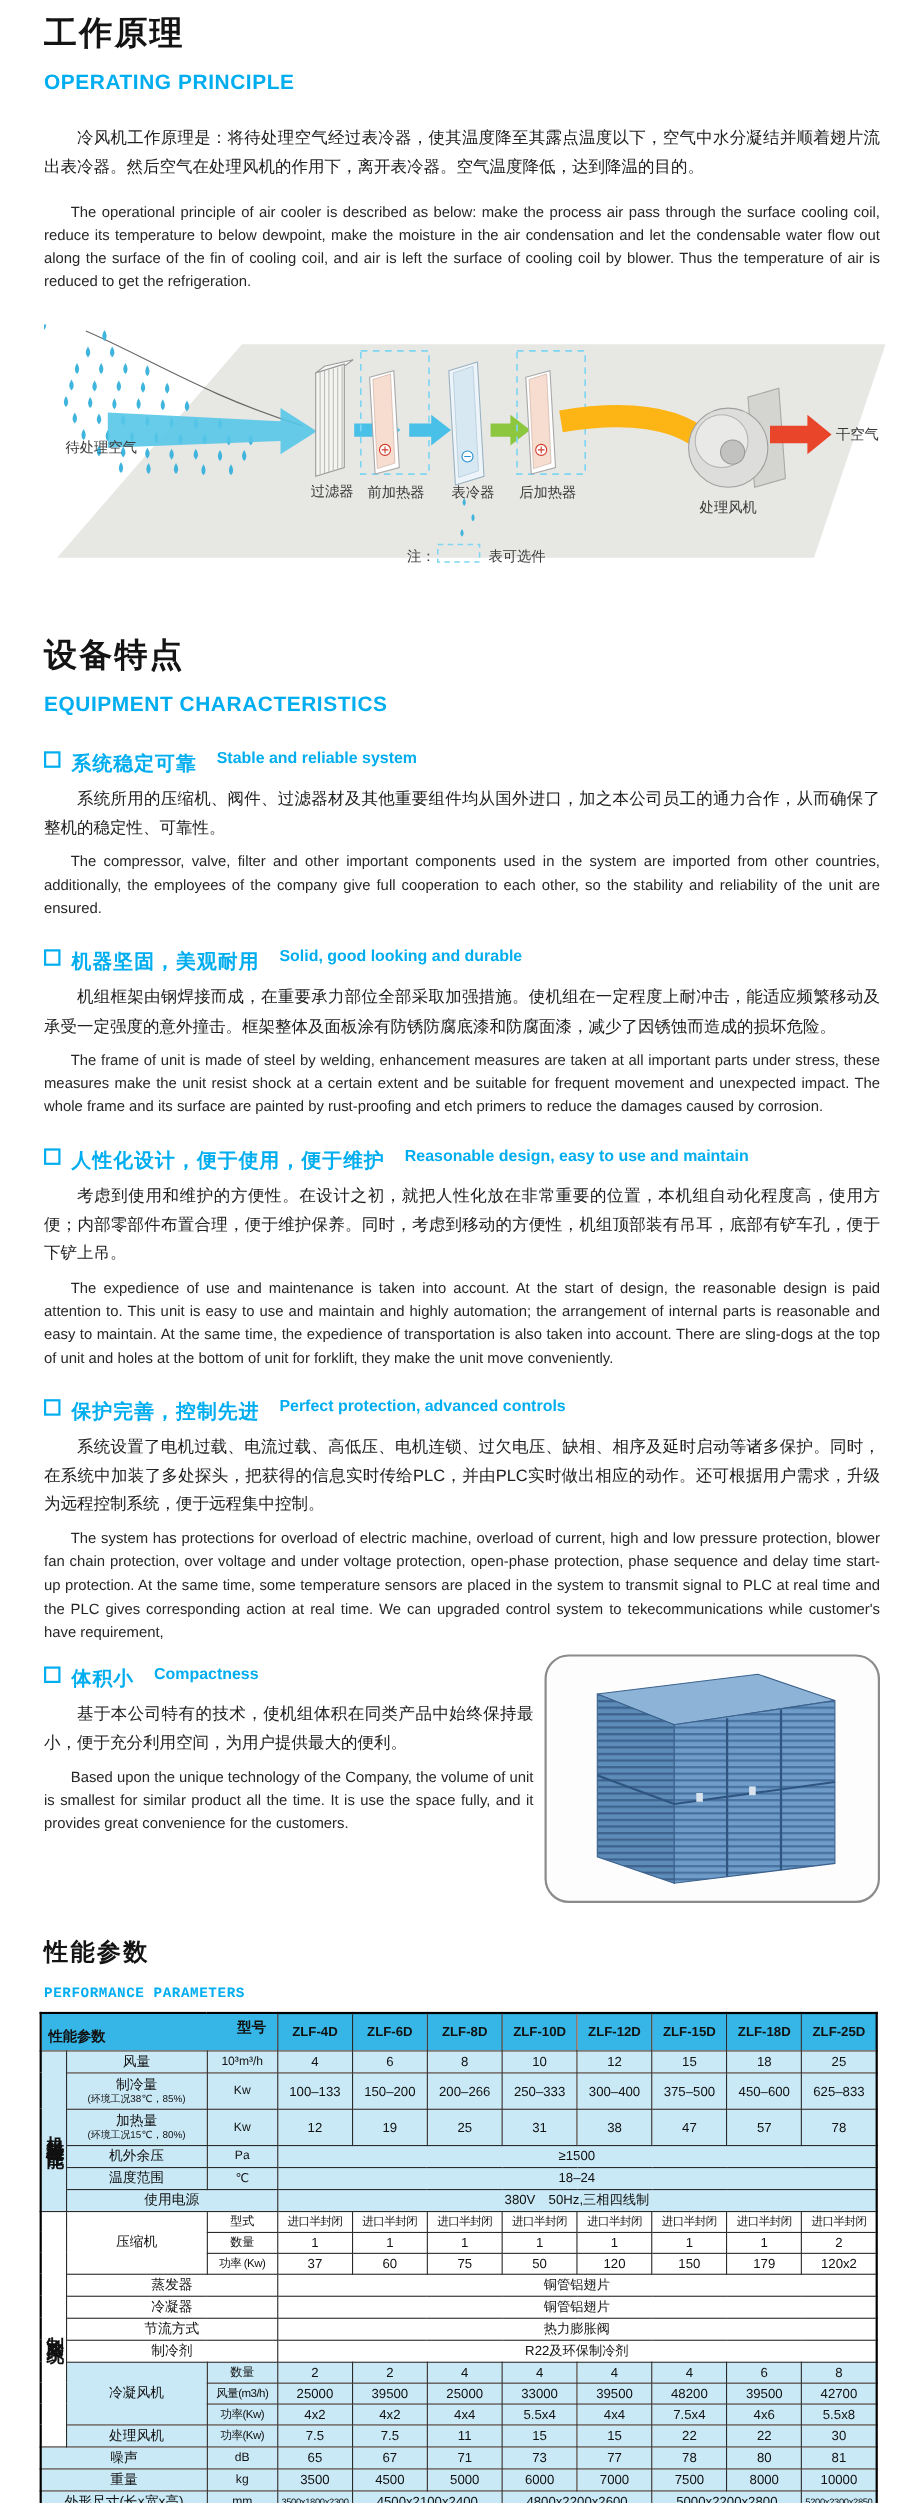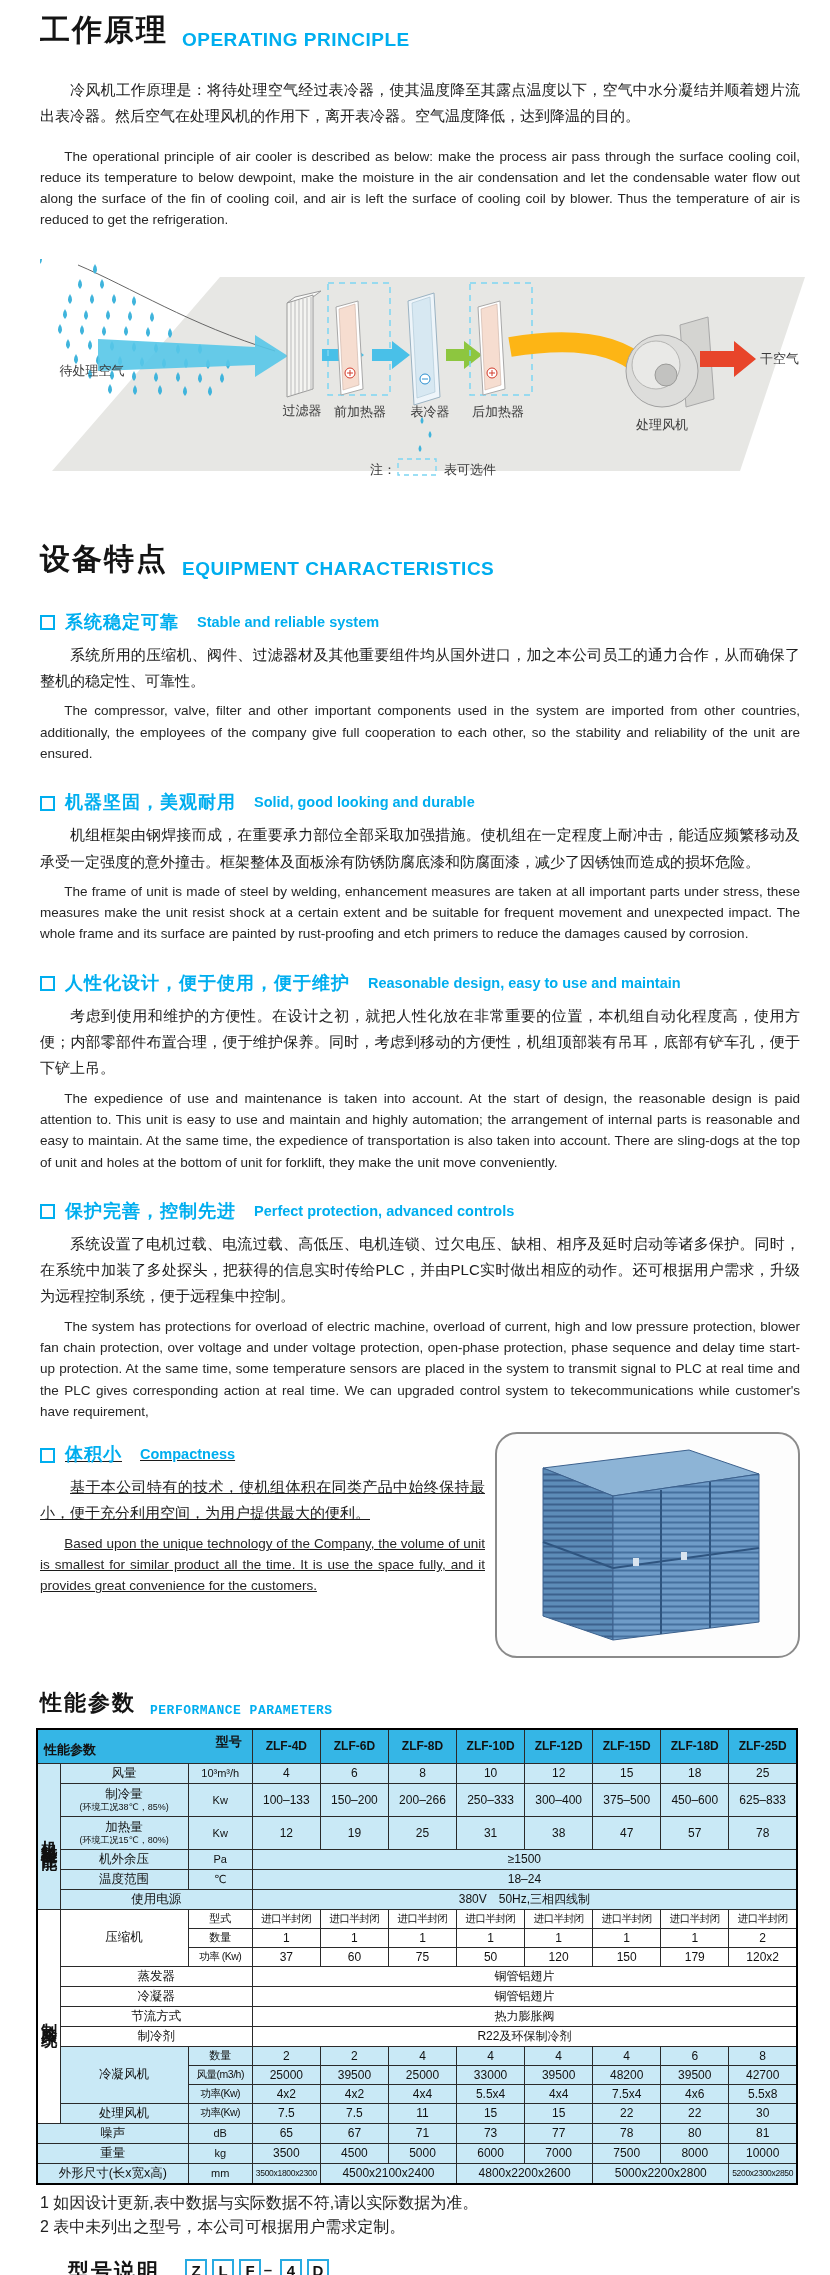--- a/index.html
+++ b/index.html
@@ -1,37 +1,37 @@
 <!DOCTYPE html>
 <html><head>
 <meta charset="utf-8">
 <style>
   html,body{margin:0;padding:0;background:#fff;}
   body{font-family:"Liberation Sans","DejaVu Sans",sans-serif;color:#1c1c1c;}
   .page{width:830px;min-height:2275px;margin:0 auto;background:#fff;padding:0;box-sizing:border-box;}
   .inner{padding:10px 30px 0 40px;}
   
-  .sec-head{display:flex;align-items:flex-end;gap:14px;margin:0 0 6px 0;}
+  .sec-head{display:flex;align-items:flex-start;gap:14px;margin:0 0 6px 0;flex-direction:column;}
   .sec-title-zh{font-size:30px;font-weight:bold;color:#141414;letter-spacing:2px;}
   .sec-title-en{font-size:19px;font-weight:bold;color:#00AEEF;letter-spacing:.5px;}
   .sec-title-zh.small{font-size:22px;}
   .sec-title-en.small{font-size:13px;font-family:Liberation Mono, monospace;}
   
   .p-zh{font-size:15px;line-height:1.75;text-align:justify;margin:14px 0 0 0;text-indent:2em;color:#202020;}
   .p-en{font-size:13.5px;line-height:1.58;text-align:justify;margin:12px 0 0 0;text-indent:1.8em;color:#262626;}
   
   .feat{margin-top:26px;}
-  .feat-head{display:flex;align-items:center;gap:10px;}
+  .feat-head{display:flex;align-items:flex-start;gap:10px;}
   .bullet-sq{width:11px;height:11px;border:2px solid #00AEEF;display:inline-block;flex:0 0 auto;position:relative;top:1px;}
   .feat-zh{font-size:18px;font-weight:bold;color:#00AEEF;letter-spacing:1px;}
   .feat-en{font-size:14.5px;font-weight:bold;color:#00AEEF;margin-left:8px;}
   .feat .p-zh{margin-top:8px;}
   .feat .p-en{margin-top:6px;}
   
-  .row-flex{display:flex;gap:10px;margin-top:6px;text-decoration:underline;}
+  .row-flex{display:flex;gap:10px;margin-top:6px;}
   .row-left{width:445px;flex:0 0 auto;}
   .photo-box{flex:1;border:2px solid #8b8b8b;border-radius:22px;height:222px;margin-top:4px;
              display:flex;align-items:center;justify-content:center;background:#fdfdfd;overflow:hidden;}
   
   .ptable{border-collapse:collapse;table-layout:fixed;width:762px;margin-top:10px;border:2px solid #000;}
   .ptable td,.ptable th{border:1px solid #2a2a2a;text-align:center;vertical-align:middle;
         padding:1px 1px;font-size:12px;font-weight:normal;color:#111;overflow:hidden;}
   .ptable tr{height:19px;}
   tr.hdr{height:34px;}
   tr.hdr th{background:#35b6e6;font-weight:bold;font-size:12px;}

